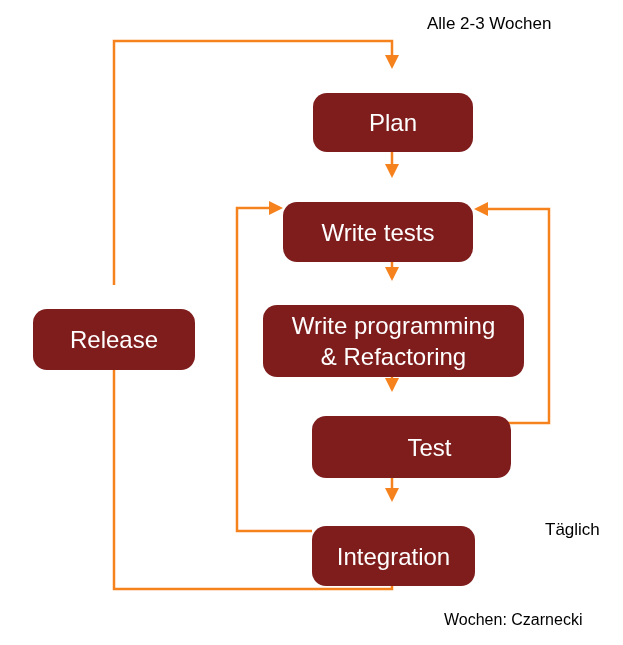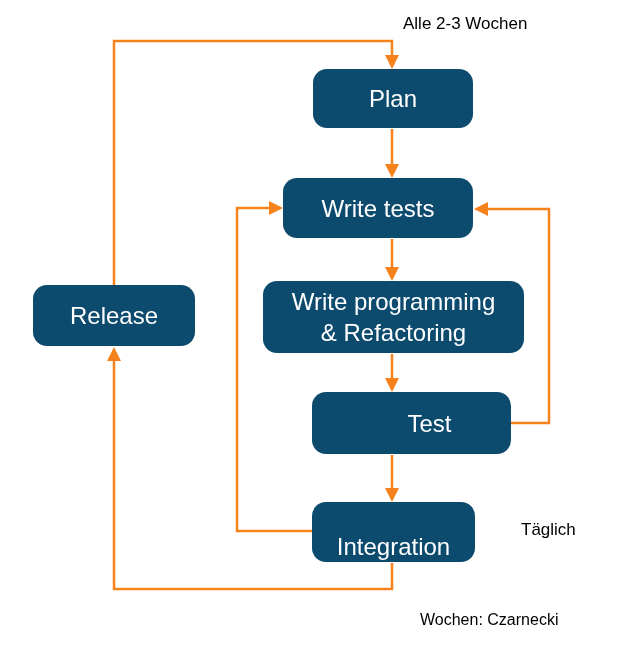--- a/index.html
+++ b/index.html
@@ -18,43 +18,45 @@
     position: absolute;
     left: 0; top: 0;
     width: 623px; height: 645px;
   }
   .arrow-layer polyline {
     fill: none;
     stroke-width: 2.5px;
   }
   .box {
     position: absolute;
-    background: #0c4a6e;
+    background: #7f1d1d;
     color: #ffffff;
     border-radius: 14px;
     display: flex;
     flex-direction: column;
     align-items: center;
     justify-content: center;
     font-size: 24px;
     line-height: 31px;
     text-align: center;
     white-space: nowrap;
+    margin-top: 24px;
   }
   .box-plan        { left: 313px; top:  69px; width: 160px; height: 59px; }
   .box-write-tests { left: 283px; top: 178px; width: 190px; height: 60px; }
   .box-pair        { left: 263px; top: 281px; width: 261px; height: 72px; }
   .box-test        { left: 312px; top: 392px; width: 163px; height: 62px; padding-left: 36px; }
-  .box-integration { left: 312px; top: 502px; width: 163px; height: 60px; justify-content: flex-end; }
+  .box-integration { left: 312px; top: 502px; width: 163px; height: 60px; }
   .box-release     { left:  33px; top: 285px; width: 162px; height: 61px; }
   .annotation {
     position: absolute;
     color: #000000;
     font-size: 17px;
     white-space: nowrap;
+    margin-left: 24px;
   }
   .ann-top-right { left: 403px; top:  14px; }
   .ann-daily     { left: 521px; top: 520px; }
   .ann-source    { left: 420px; top: 611px; font-size: 16px; }
 </style>
 </head>
 <body>
 
 <div class="canvas">
 

